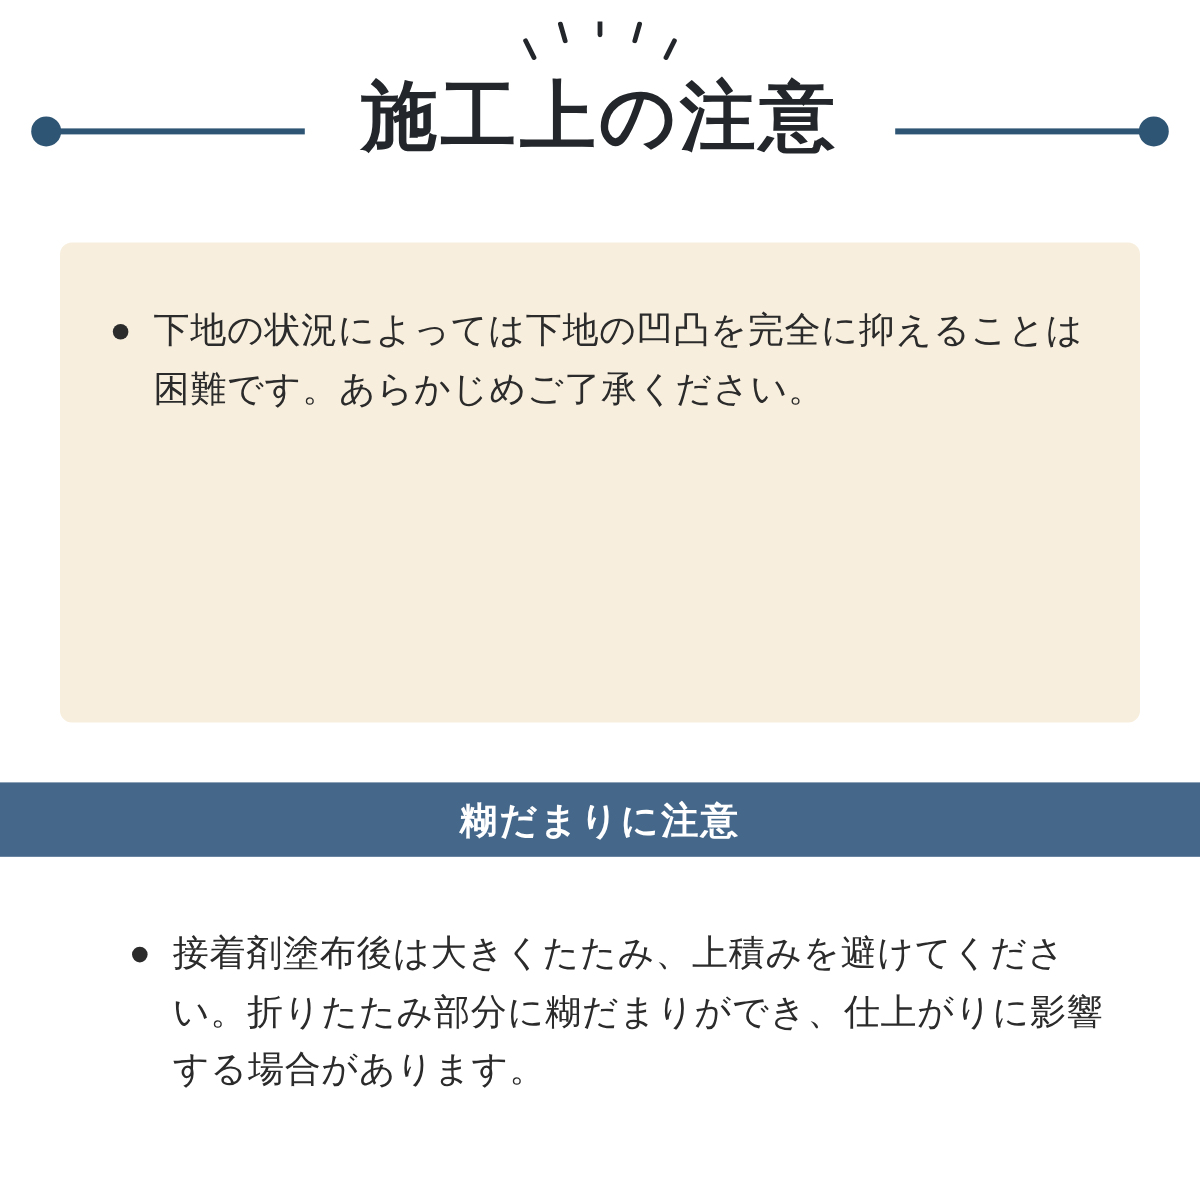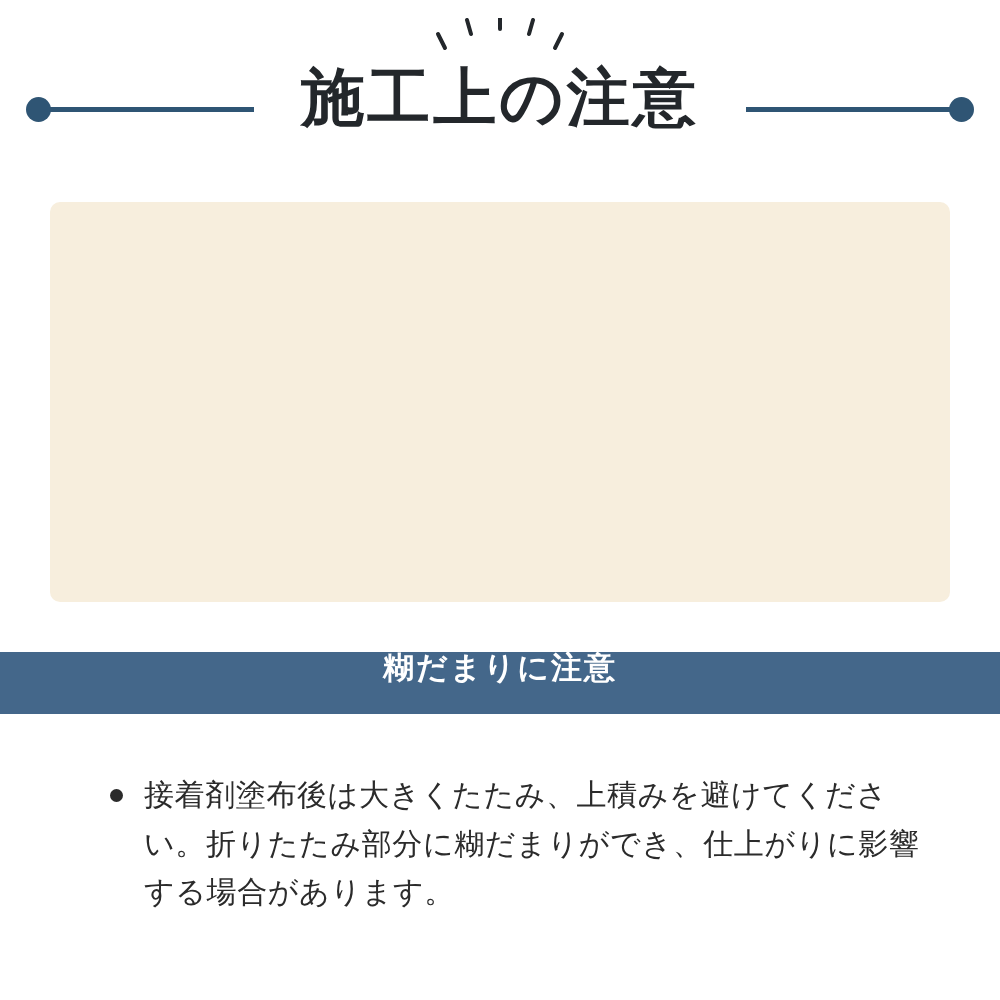--- a/index.html
+++ b/index.html
@@ -105,21 +105,21 @@
 
   
   .section-band {
     position: absolute;
     top: 652px;
     left: 0;
     width: 1000px;
     height: 62px;
     background: #44678a;
     display: flex;
-    align-items: flex-start;
+    align-items: center;
     justify-content: center;
   }
   .section-band-title {
     color: #ffffff;
     font-size: 31px;
     font-weight: 700;
     letter-spacing: 2px;
     line-height: 1;
   }
 
@@ -154,20 +154,21 @@
   <div class="header-rule left"></div>
 
   <div class="page-title">施工上の注意</div>
 
   <div class="header-rule right"></div>
   <div class="header-dot right"></div>
 </div>
 
 <div class="notice-card">
   <ul class="bullet-list">
+    <li class="bullet-item">下地の状況によっては下地の凹凸を完全に抑えることは困難です。あらかじめご了承ください。</li>
   </ul>
 </div>
 
 <div class="section-band">
   <div class="section-band-title">糊だまりに注意</div>
 </div>
 
 <ul class="lower-list">
   <li class="bullet-item">接着剤塗布後は大きくたたみ、上積みを避けてください。折りたたみ部分に糊だまりができ、仕上がりに影響する場合があります。</li>
 </ul>

